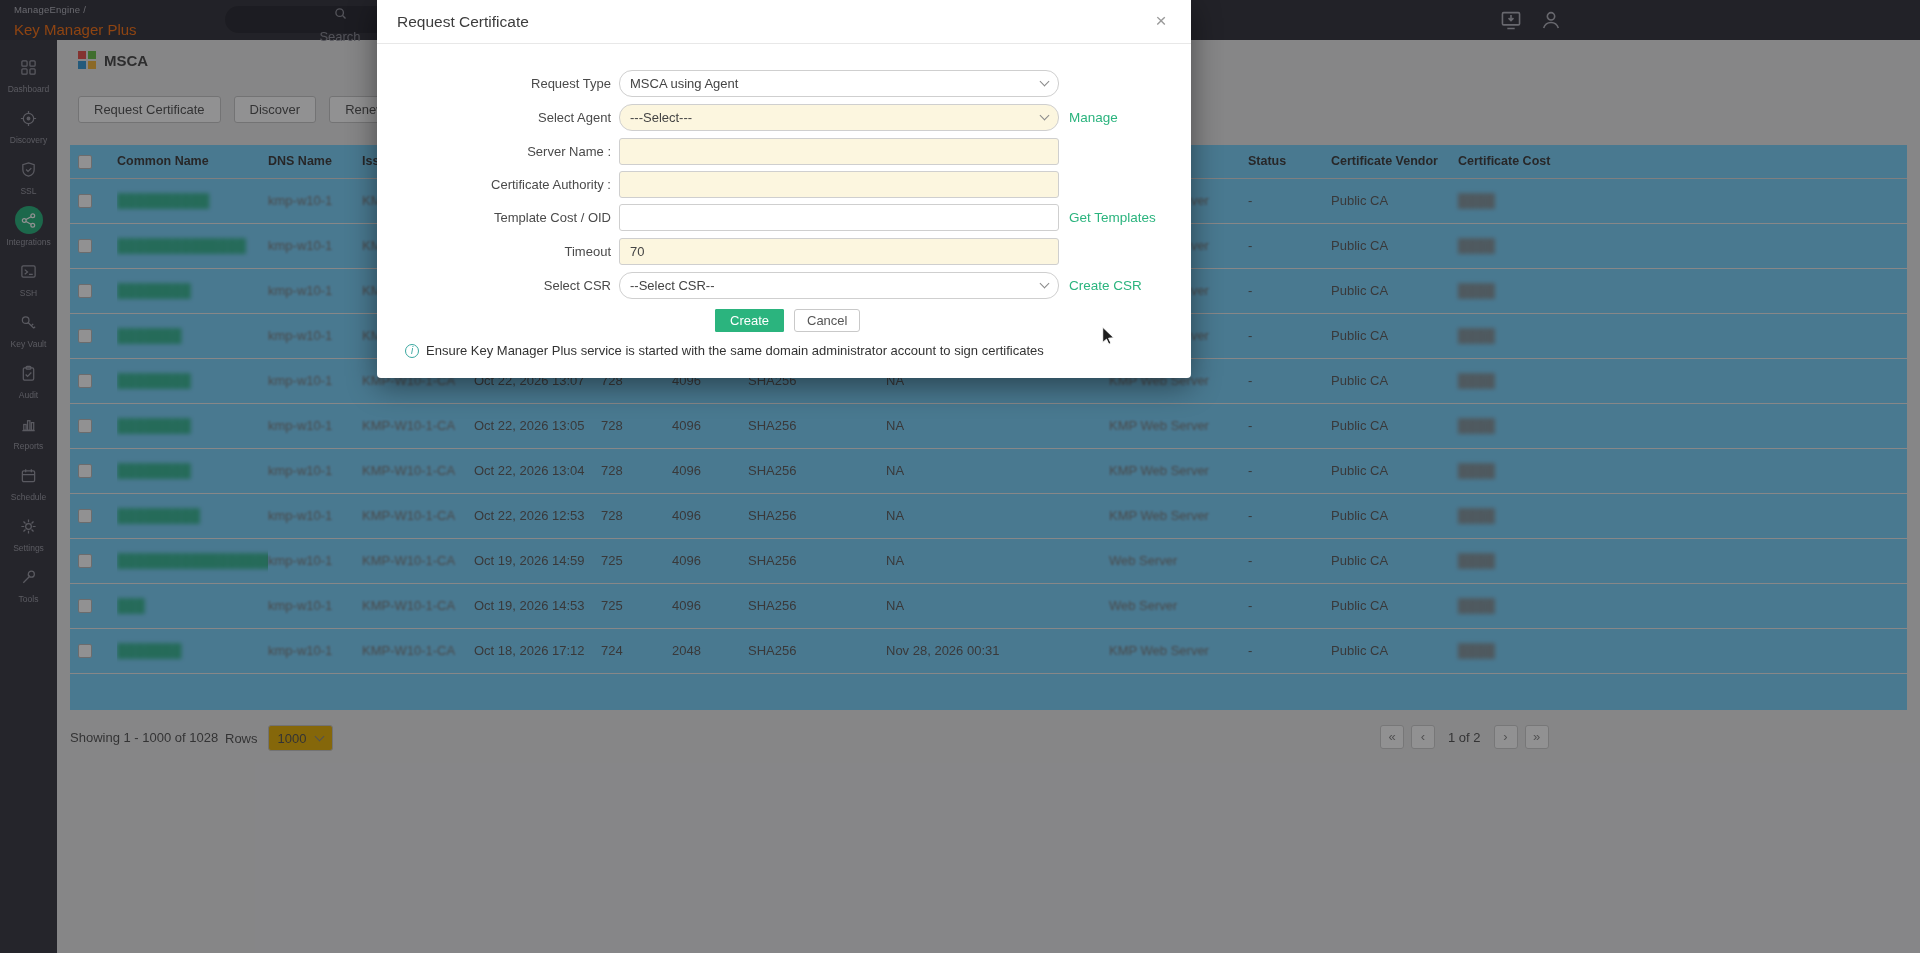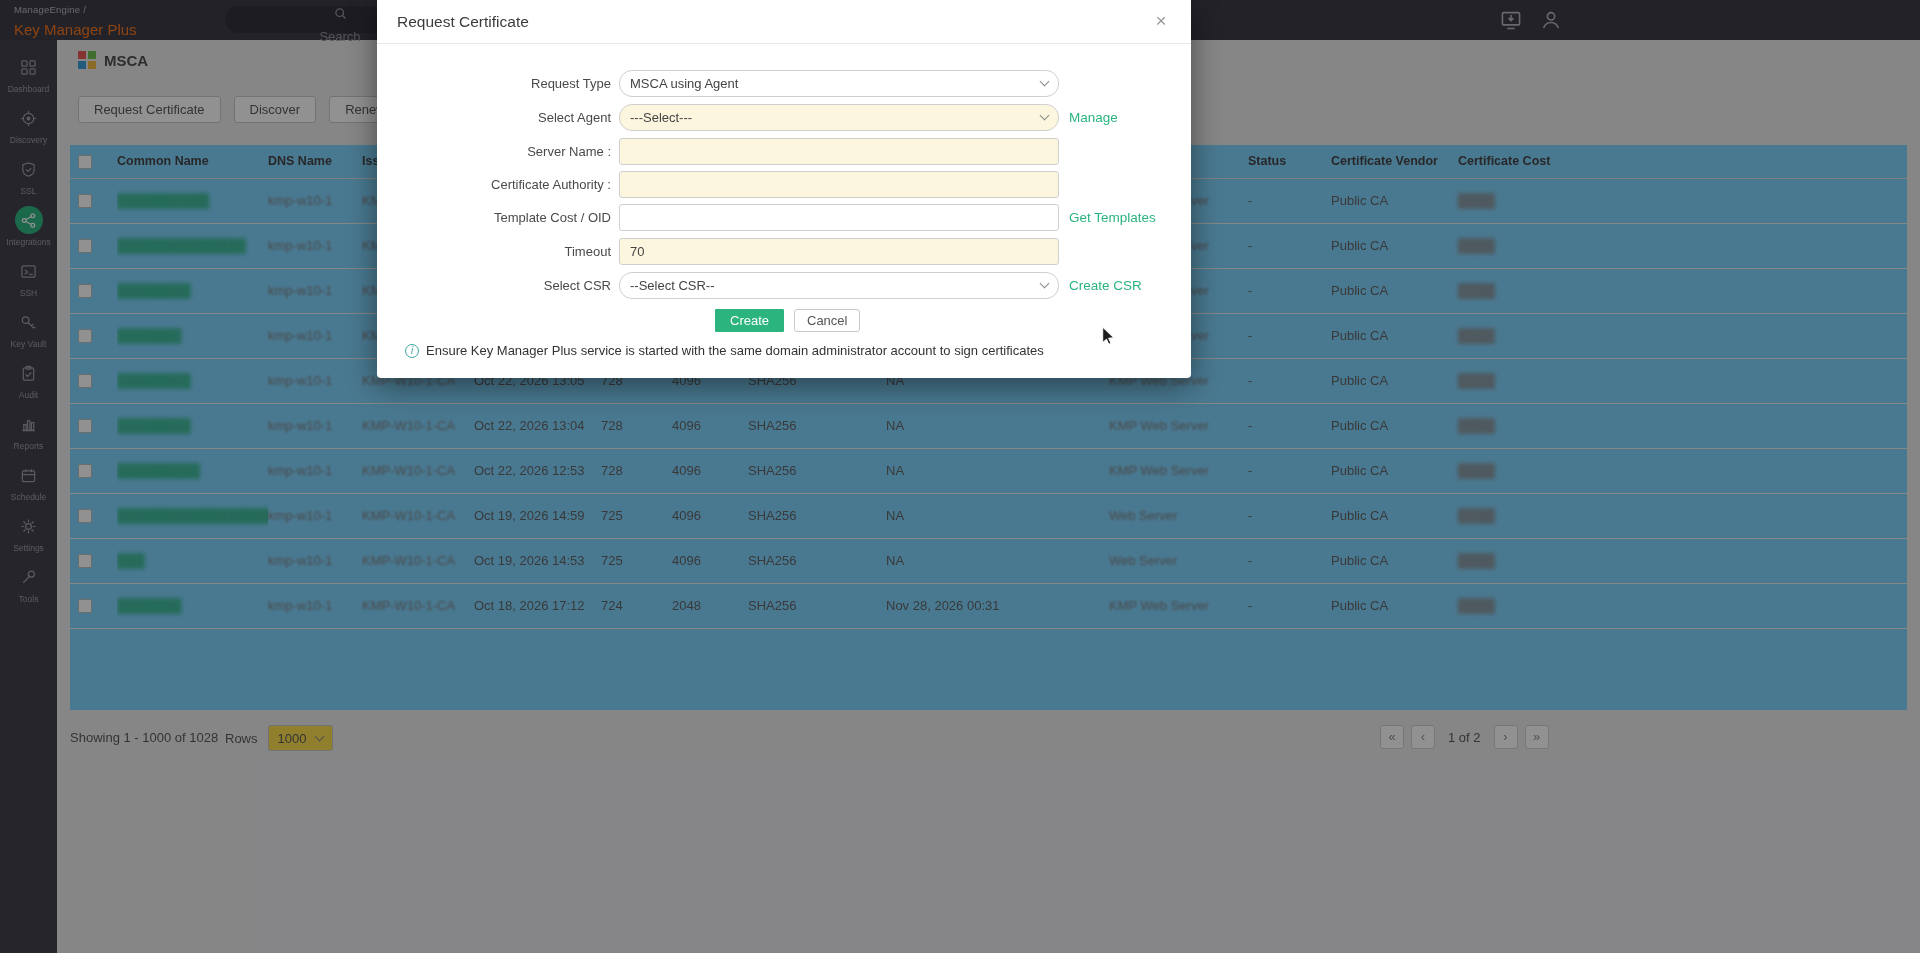--- a/index.html
+++ b/index.html
@@ -46,21 +46,21 @@
   .cb { display: inline-block; width: 14px; height: 14px; border: 1px solid #bcbcbc; border-radius: 2px; background: #fff; margin-left: 8px; vertical-align: middle; cursor: pointer; }
   .cn { color: #2bb47e; text-decoration: none; cursor: pointer; }
   .redact { filter: blur(2px); opacity: .8; }
   .soft { color: #7c7c7c; filter: blur(1px); }
   .dimtext { color: #8a8a8a; }
 
   
   .tbl-footer { position: absolute; left: 13px; right: 13px; top: 680px; height: 40px; }
   .f-showing { position: absolute; left: 0; top: 10px; font-size: 13px; color: #555; }
   .f-rows { position: absolute; left: 155px; top: 5px; display: flex; align-items: center; gap: 10px; font-size: 13px; color: #555; }
-  .rows-select { display: flex; align-items: center; gap: 10px; border: 1px solid #c6c6c6; border-radius: 3px; background: #fde047;
+  .rows-select { display: flex; align-items: center; gap: 10px; border: 1px solid #c6c6c6; border-radius: 3px; background: #eab308;
                  height: 26px; padding: 0 9px; cursor: pointer; }
   .f-pager { position: absolute; left: 1310px; top: 5px; display: flex; align-items: center; gap: 7px; }
   .pg-btn { width: 24px; height: 24px; border: 1px solid #cfcfcf; border-radius: 3px; background: #fff; color: #8a8a8a;
             font-size: 13px; line-height: 22px; text-align: center; cursor: pointer; }
   .pg-label { font-size: 13px; color: #555; margin: 0 6px; }
 
   .chev { width: 7px; height: 7px; border-right: 1.5px solid #8a8a8a; border-bottom: 1.5px solid #8a8a8a;
           transform: rotate(45deg); margin-top: -4px; flex: none; }
 
   
@@ -345,20 +345,35 @@
               <td class="soft">KMP Web Server</td>
               <td>-</td>
               <td>Public CA</td>
               <td class="redact dimtext">████</td>
             </tr>
             <tr>
               <td><span class="cb"></span></td>
               <td><a class="cn redact">████████</a></td>
               <td class="soft">kmp-w10-1</td>
               <td class="soft">KMP-W10-1-CA</td>
+              <td>Oct 22, 2026 13:07</td>
+              <td>728</td>
+              <td>4096</td>
+              <td>SHA256</td>
+              <td>NA</td>
+              <td class="soft">KMP Web Server</td>
+              <td>-</td>
+              <td>Public CA</td>
+              <td class="redact dimtext">████</td>
+            </tr>
+            <tr>
+              <td><span class="cb"></span></td>
+              <td><a class="cn redact">████████</a></td>
+              <td class="soft">kmp-w10-1</td>
+              <td class="soft">KMP-W10-1-CA</td>
               <td>Oct 22, 2026 13:05</td>
               <td>728</td>
               <td>4096</td>
               <td>SHA256</td>
               <td>NA</td>
               <td class="soft">KMP Web Server</td>
               <td>-</td>
               <td>Public CA</td>
               <td class="redact dimtext">████</td>
             </tr>

